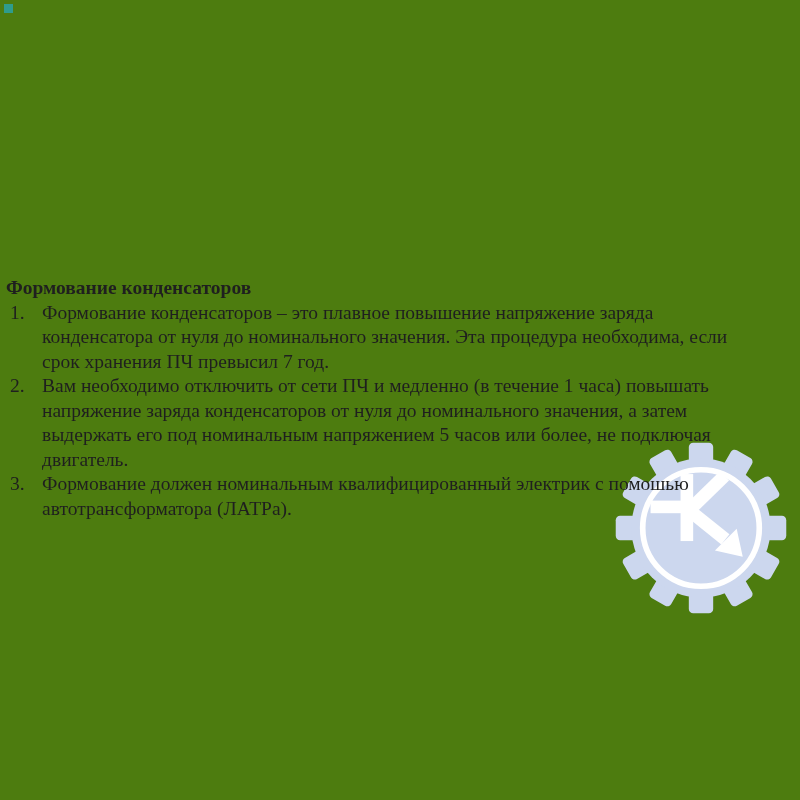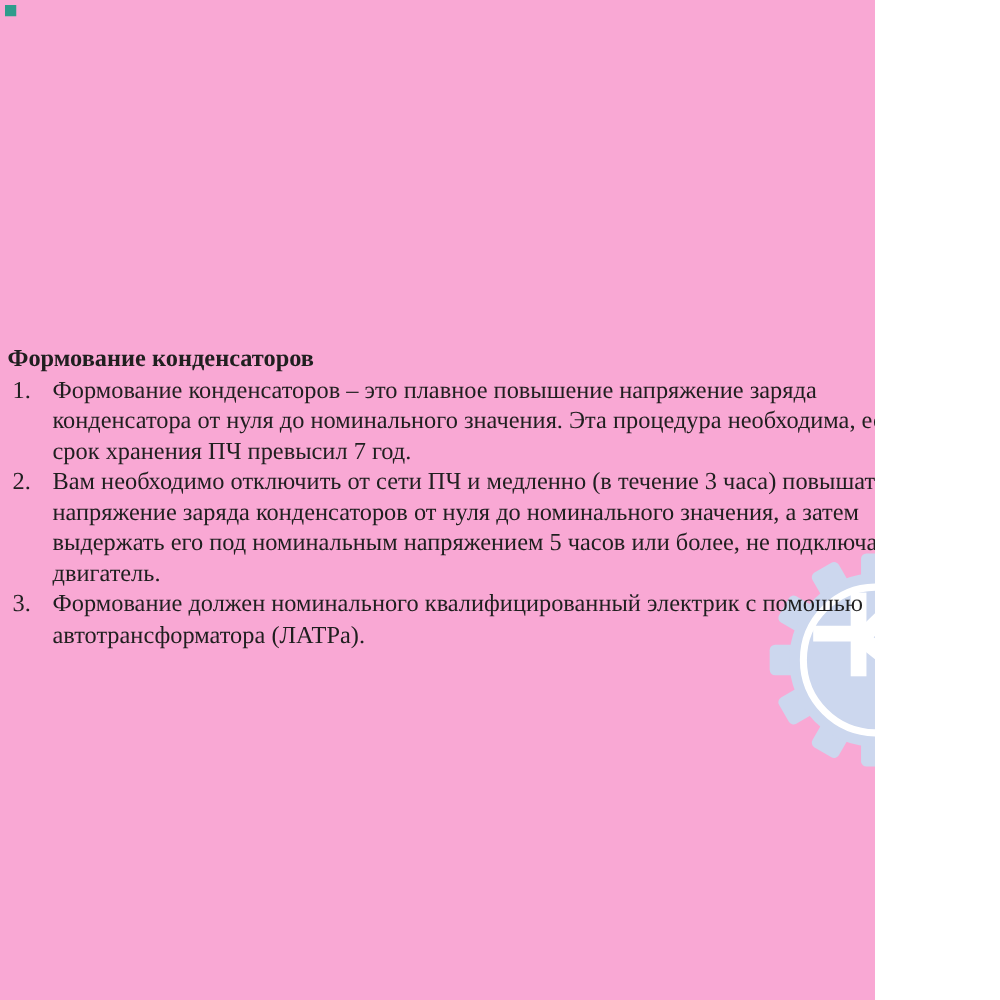--- a/index.html
+++ b/index.html
@@ -3,23 +3,23 @@
 <meta charset="utf-8">
 <style>
   html, body { margin: 0; padding: 0; }
   body {
     width: 800px; height: 800px;
     background: #ffffff;
     font-family: "Liberation Serif", serif;
   }
   .page {
     position: relative;
-    width: 700px; height: 800px;
+    width: 800px; height: 800px;
     overflow: hidden;
-    background: #f9a8d4;
+    background: #4d7c0f;
   }
   .corner-marker {
     position: absolute;
     left: 4px; top: 4px;
     width: 9px; height: 9px;
   }
   .doc {
     position: absolute;
     left: 0; top: 276px;
     width: 794px;
@@ -89,26 +89,26 @@
     <h1 class="heading">Формование конденсаторов</h1>
     <ol class="list">
       <li class="item">
         <span class="num">1.</span>
         <span class="text">Формование конденсаторов – это плавное повышение напряжение заряда
 конденсатора от нуля до номинального значения. Эта процедура необходима, если
 срок хранения ПЧ превысил 7 год.</span>
       </li>
       <li class="item">
         <span class="num">2.</span>
-        <span class="text">Вам необходимо отключить от сети ПЧ и медленно (в течение 3 часа) повышать
+        <span class="text">Вам необходимо отключить от сети ПЧ и медленно (в течение 1 часа) повышать
 напряжение заряда конденсаторов от нуля до номинального значения, а затем
 выдержать его под номинальным напряжением 5 часов или более, не подключая
 двигатель.</span>
       </li>
       <li class="item">
         <span class="num">3.</span>
-        <span class="text">Формование должен номинального квалифицированный электрик с помошью
+        <span class="text">Формование должен номинальным квалифицированный электрик с помошью
 автотрансформатора (ЛАТРа).</span>
       </li>
     </ol>
   </div>
 
 </div>
 
 </body></html>

